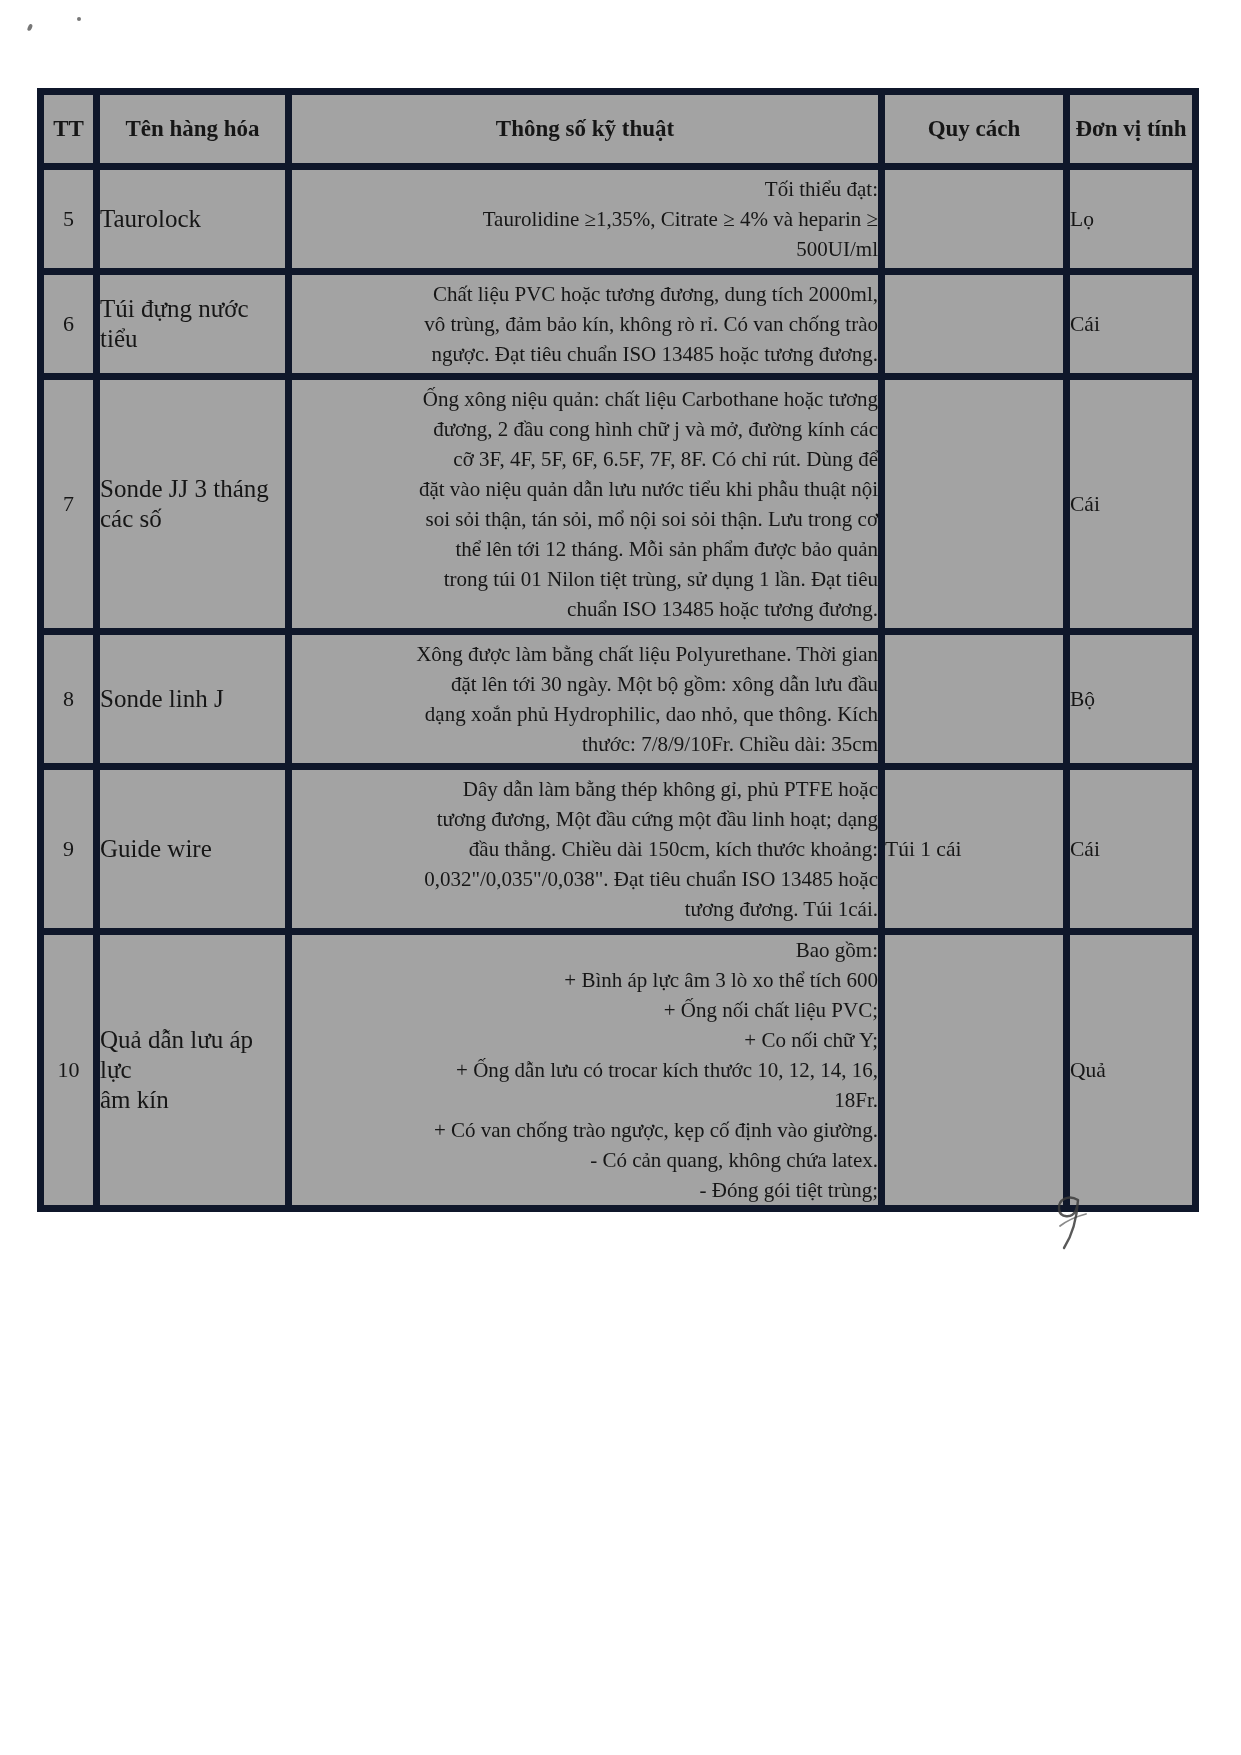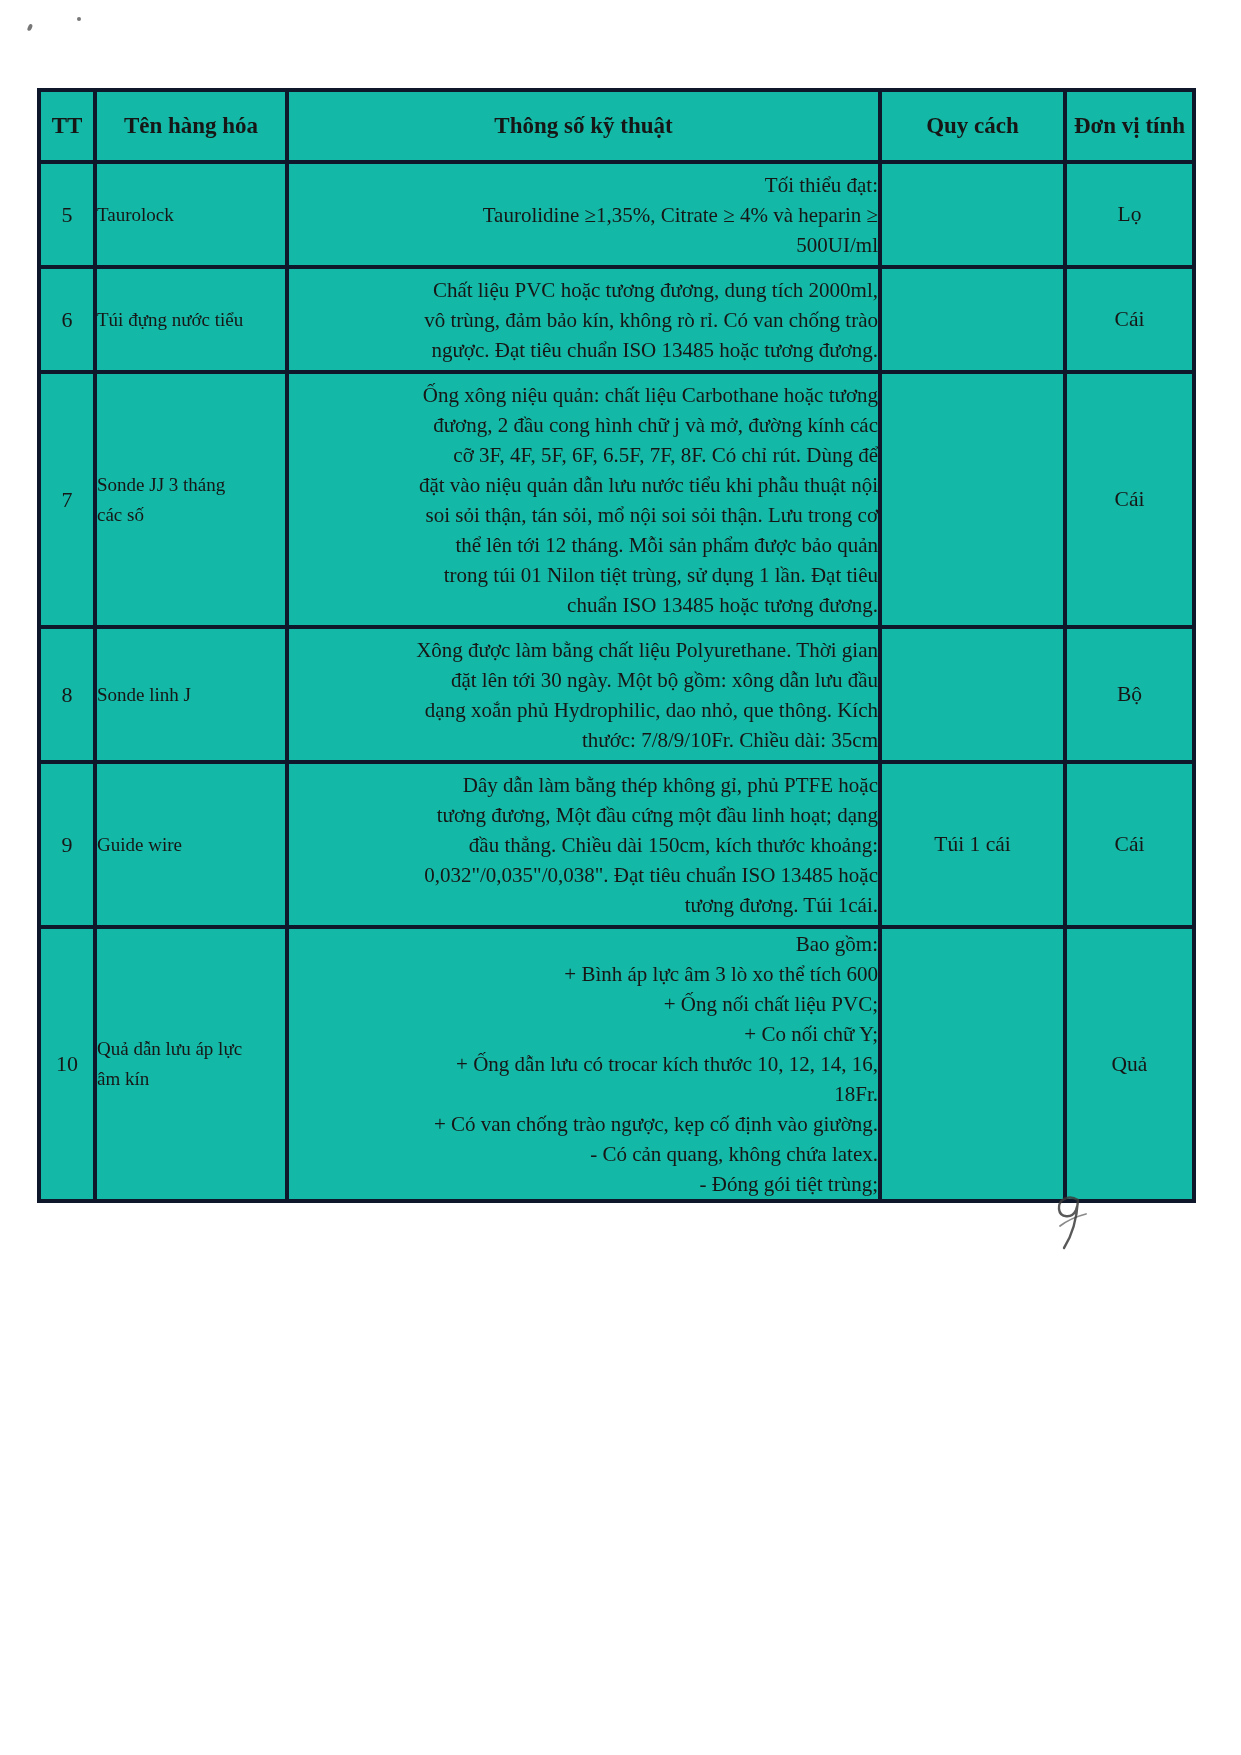--- a/index.html
+++ b/index.html
@@ -26,55 +26,55 @@
     border: 3px solid #141414;
   }
   table.spec-table col.c-tt      { width: 56px;  }
   table.spec-table col.c-name    { width: 192px; }
   table.spec-table col.c-spec    { width: 593px; }
   table.spec-table col.c-packing { width: 185px; }
   table.spec-table col.c-unit    { width: 129px; }
 
   table.spec-table th,
   table.spec-table td {
-    border: 4px solid #0f172a;
+    border: 7px solid #0f172a;
     padding: 0;
-    background: #14b8a6;
+    background: #a3a3a3;
   }
   table.spec-table thead th {
     height: 68px;
     font-size: 23px;
     font-weight: bold;
     text-align: center;
     vertical-align: middle;
     border-bottom: 3px solid #141414;
   }
   td.cell-tt {
     text-align: center;
     vertical-align: middle;
     font-size: 22px;
   }
   td.cell-name {
     text-align: left;
     vertical-align: middle;
-    font-size: 19px;
+    font-size: 25px;
     line-height: 30px;
     padding: 0 3px 0 5px;
     white-space: pre-line;
   }
   td.cell-spec {
     text-align: right;
     vertical-align: middle;
     font-size: 21px;
     line-height: 30px;
     padding: 2px 6px 2px 8px;
     white-space: pre-line;
   }
   td.cell-packing, td.cell-unit {
-    text-align: center;
+    text-align: left;
     vertical-align: middle;
     font-size: 21.5px;
   }
   tr.r5, tr.r6 { height: 105px; }
   tr.r7        { height: 255px; }
   tr.r8        { height: 135px; }
   tr.r9        { height: 165px; }
   tr.r10       { height: 270px; }
 
   .artifact {

